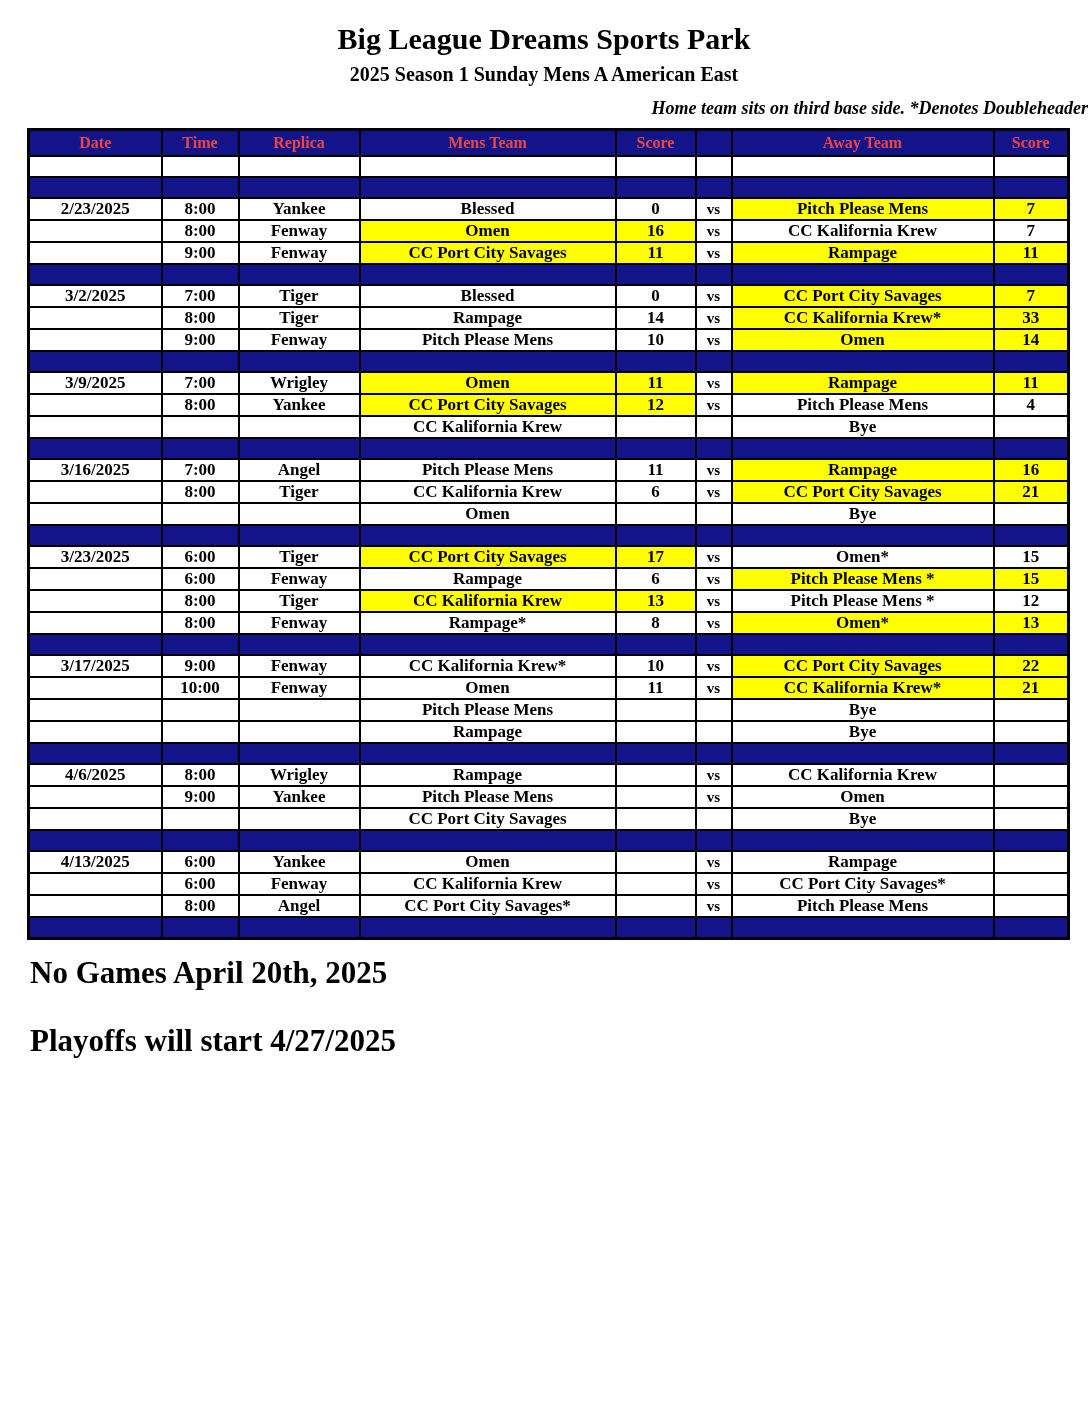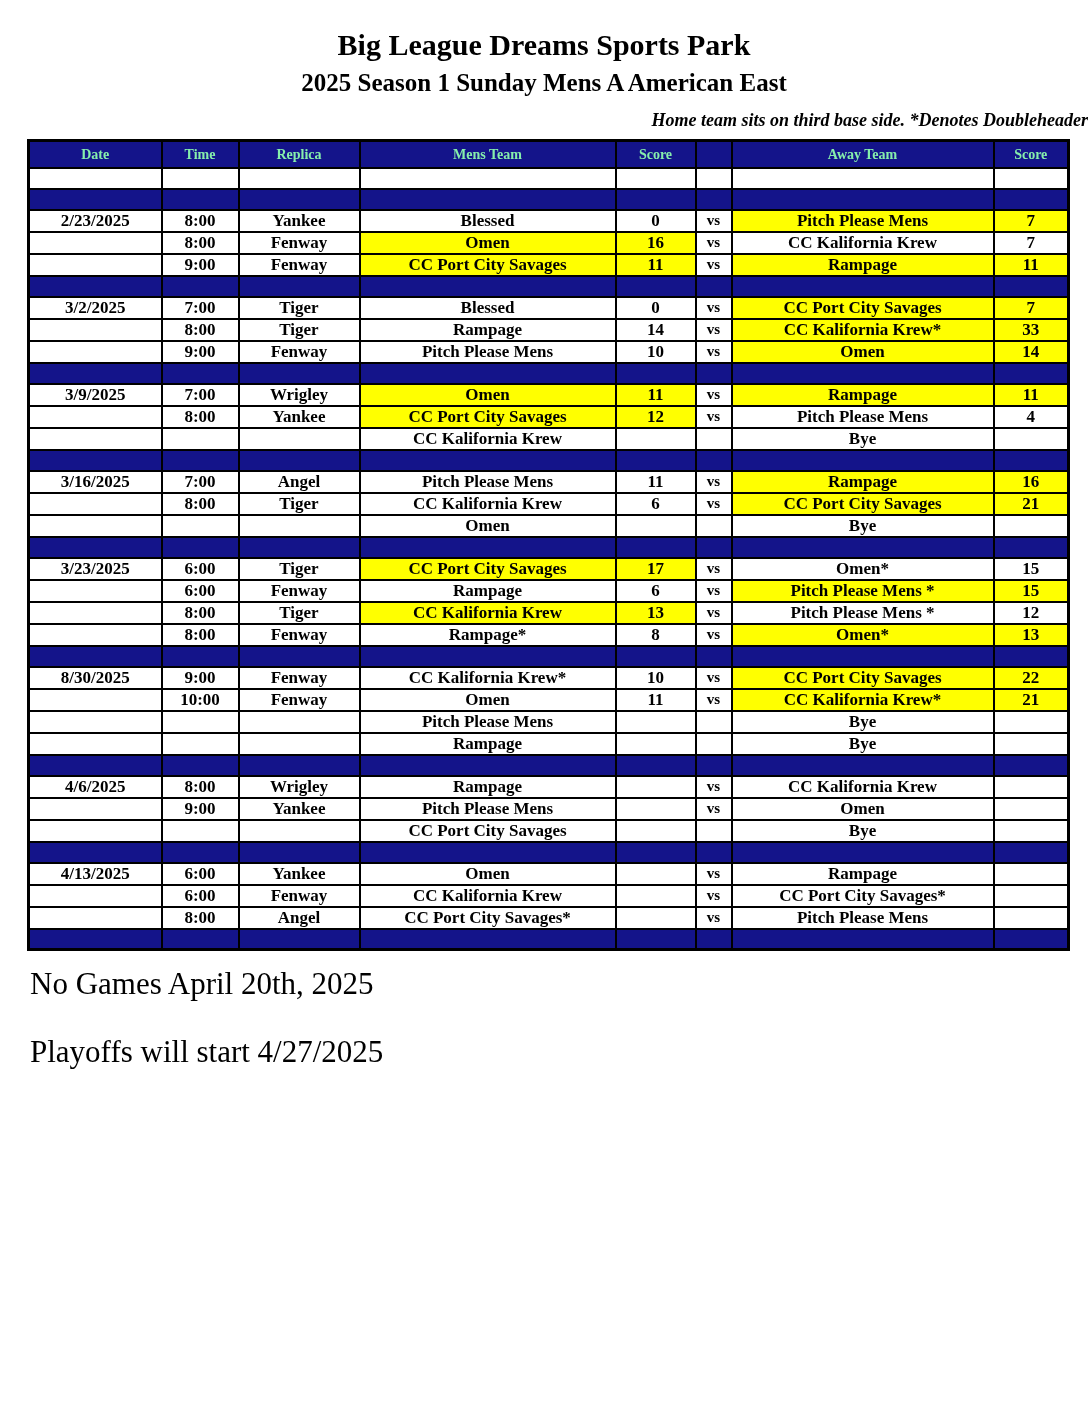--- a/index.html
+++ b/index.html
@@ -15,27 +15,27 @@
   body {
     width: 1088px; height: 1408px;
     font-family: "Liberation Serif", "DejaVu Serif", serif;
     color: var(--ink);
     position: relative;
   }
   .doc-title {
     text-align: center;
     font-weight: bold;
     font-size: 30px;
-    padding-top: 28px;
+    padding-top: 22px;
     line-height: 1.1;
   }
   .doc-subtitle {
     text-align: center;
     font-weight: bold;
-    font-size: 25px;
+    font-size: 20px;
     margin-top: 8px;
     line-height: 1.1;
   }
   .doc-note {
     text-align: right;
     font-weight: bold;
     font-style: italic;
     font-size: 18px;
     margin-top: 14px;
     line-height: 1.1;
@@ -52,31 +52,31 @@
     padding: 0 2px;
     text-align: center;
     vertical-align: middle;
     font-weight: bold;
     font-size: 17px;
     white-space: nowrap;
     overflow: hidden;
   }
   table.schedule th {
     background: var(--navy);
-    color: #86efac;
+    color: #ef4444;
     height: 27px;
-    font-size: 14px;
+    font-size: 16px;
     margin-left: 16px;
   }
   table.schedule td { height: 21px; background: #ffffff; }
   table.schedule td.sep { background: var(--navy); }
   table.schedule td.hl { background: var(--highlight); }
   table.schedule td.vs { font-size: 15px; font-weight: bold; }
   .footer-line1, .footer-line2 {
-    font-weight: normal;
+    font-weight: bold;
     font-size: 31px;
     margin-left: 30px;
     line-height: 1.1;
   }
   .footer-line1 { margin-top: 16px; }
   .footer-line2 { margin-top: 34px; }
 </style>
 </head>
 <body>
 
@@ -332,21 +332,21 @@
         <td class="sep"></td>
         <td class="sep"></td>
         <td class="sep"></td>
         <td class="sep"></td>
         <td class="sep"></td>
         <td class="sep"></td>
         <td class="sep"></td>
         <td class="sep"></td>
       </tr>
       <tr>
-        <td>8/30/2025</td>
+        <td>3/17/2025</td>
         <td>9:00</td>
         <td>Fenway</td>
         <td>CC Kalifornia Krew*</td>
         <td>10</td>
         <td class="vs">vs</td>
         <td class="hl">CC Port City Savages</td>
         <td class="hl">22</td>
       </tr>
       <tr>
         <td></td>

